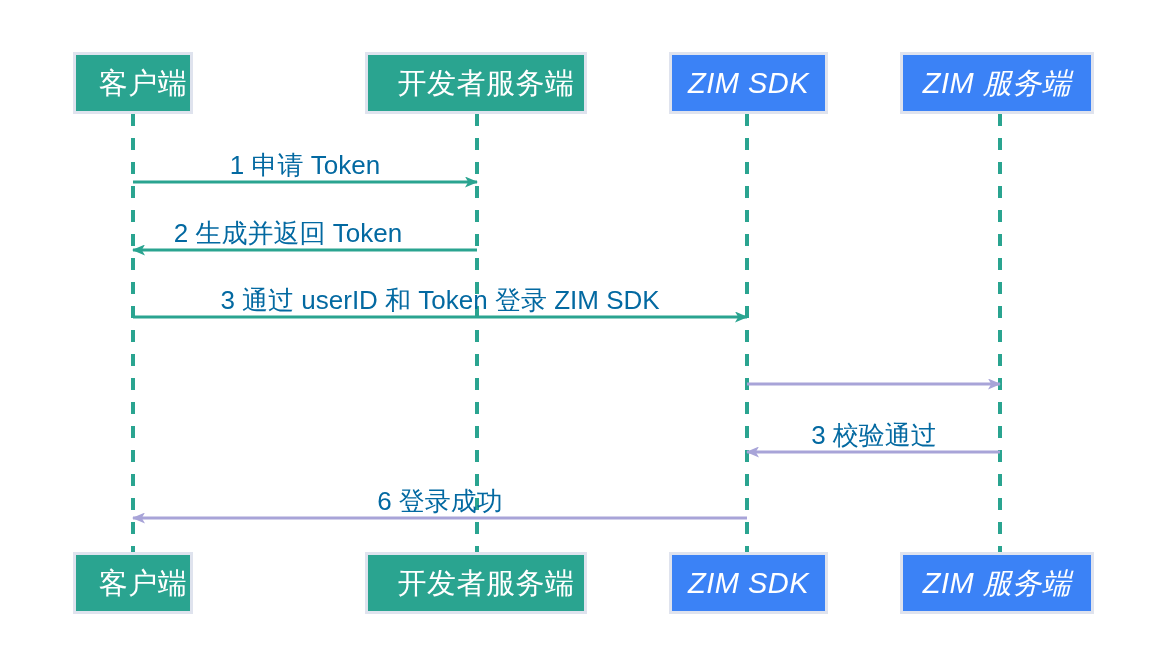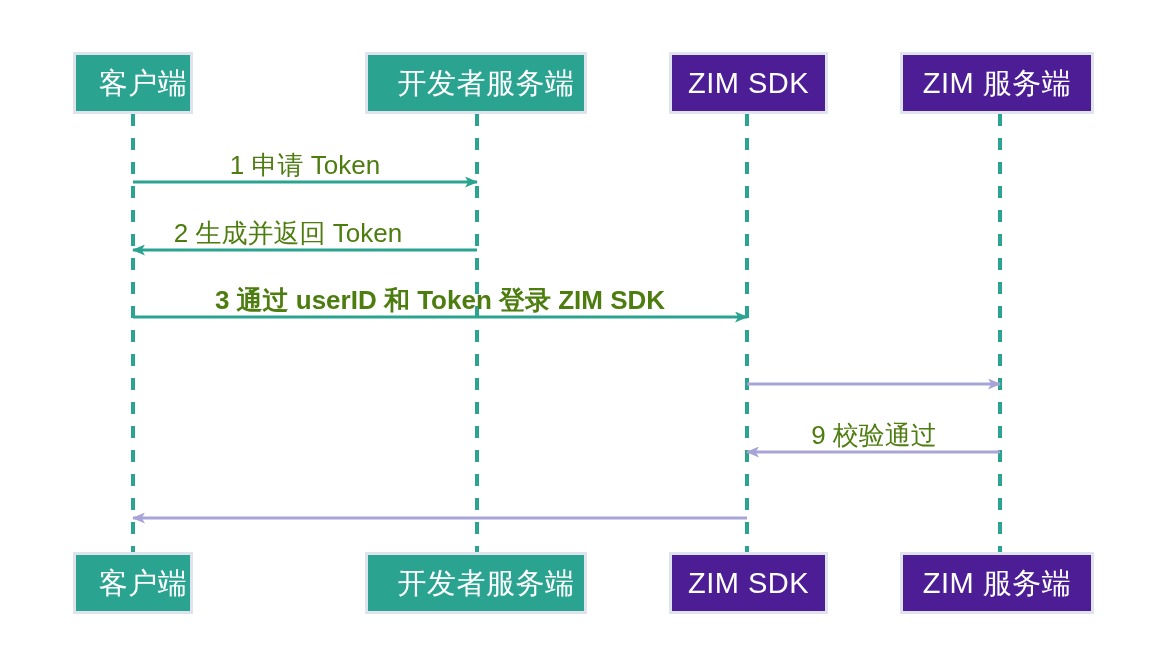--- a/index.html
+++ b/index.html
@@ -32,25 +32,25 @@
     align-items: center;
     justify-content: center;
     color: #ffffff;
     font-size: 29px;
     font-weight: 400;
     letter-spacing: 0.5px;
     white-space: nowrap;
     line-height: 1;
   }
   .actor-box.teal { background: #2aa490; padding-left: 20px; }
-  .actor-box.purple { background: #4c1d95; }
+  .actor-box.purple { background: #3b82f6; font-style: italic; }
   .msg-label {
     position: absolute;
     font-size: 26px;
-    color: #4d7c0f;
+    color: #0369a1;
     white-space: nowrap;
     line-height: 1;
     text-align: center;
   }
 </style>
 </head>
 <body>
 
 <div id="diagram-root">
 
@@ -102,16 +102,17 @@
   </div>
   <div class="actor-box purple" style="left:669px; top:552px; width:159px; height:62px;">
     <span>ZIM SDK</span>
   </div>
   <div class="actor-box purple" style="left:900px; top:552px; width:194px; height:62px;">
     <span>ZIM 服务端</span>
   </div>
 
   <div class="msg-label" style="left:305px; top:152px; transform:translateX(-50%);">1 申请 Token</div>
   <div class="msg-label" style="left:288px; top:220px; transform:translateX(-50%);">2 生成并返回 Token</div>
-  <div class="msg-label" style="left:440px; top:287px; transform:translateX(-50%);font-weight:bold;">3 通过 userID 和 Token 登录 ZIM SDK</div>
-  <div class="msg-label" style="left:874px; top:422px; transform:translateX(-50%);">9 校验通过</div>
+  <div class="msg-label" style="left:440px; top:287px; transform:translateX(-50%);">3 通过 userID 和 Token 登录 ZIM SDK</div>
+  <div class="msg-label" style="left:874px; top:422px; transform:translateX(-50%);">3 校验通过</div>
+  <div class="msg-label" style="left:440px; top:488px; transform:translateX(-50%);">6 登录成功</div>
 
 </div>
 
 </body></html>

